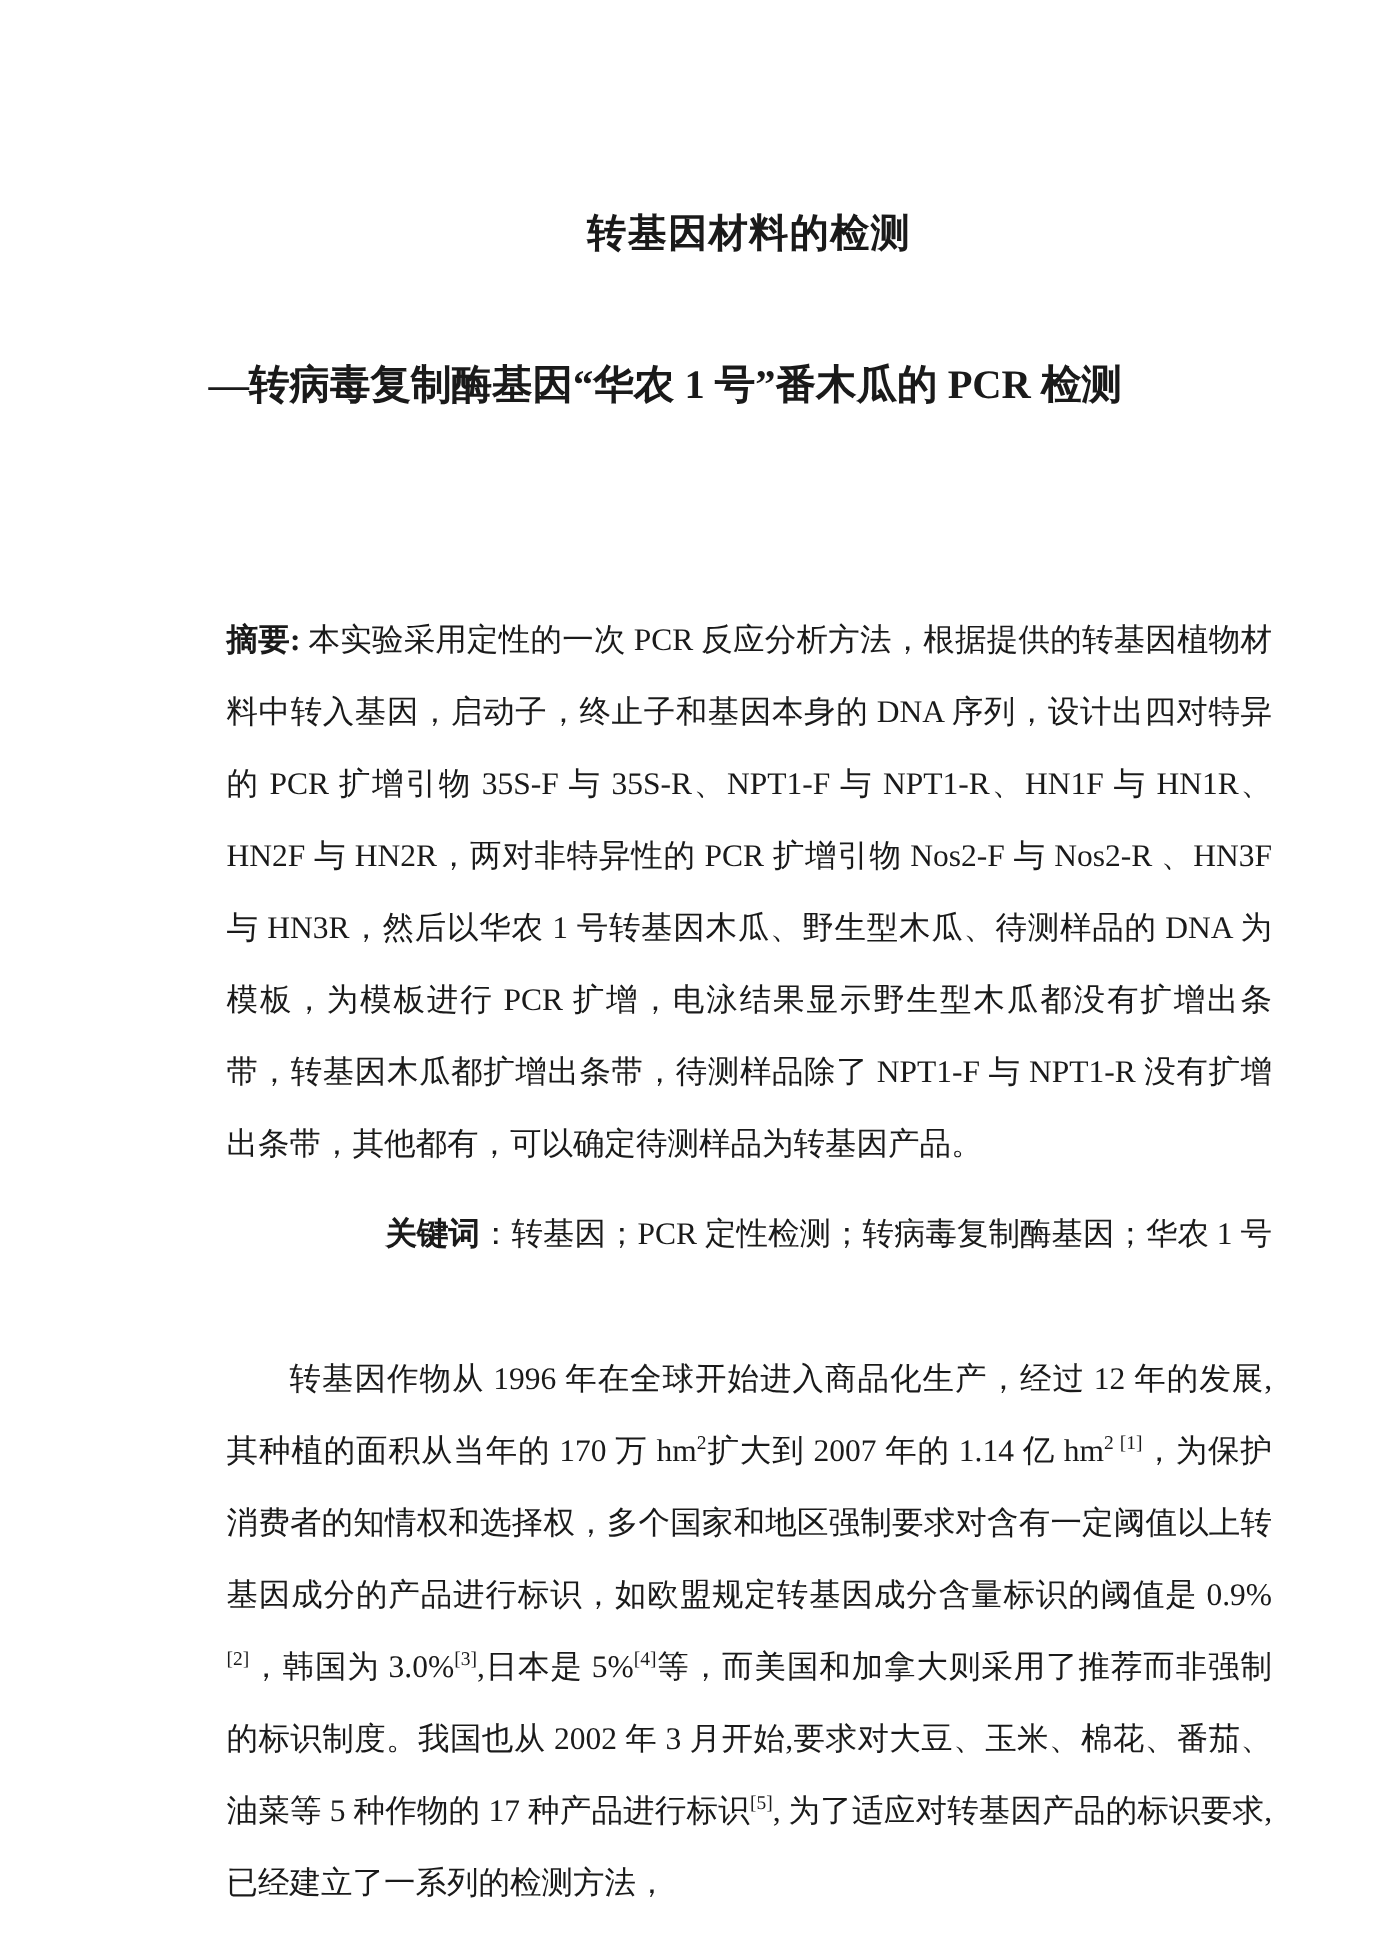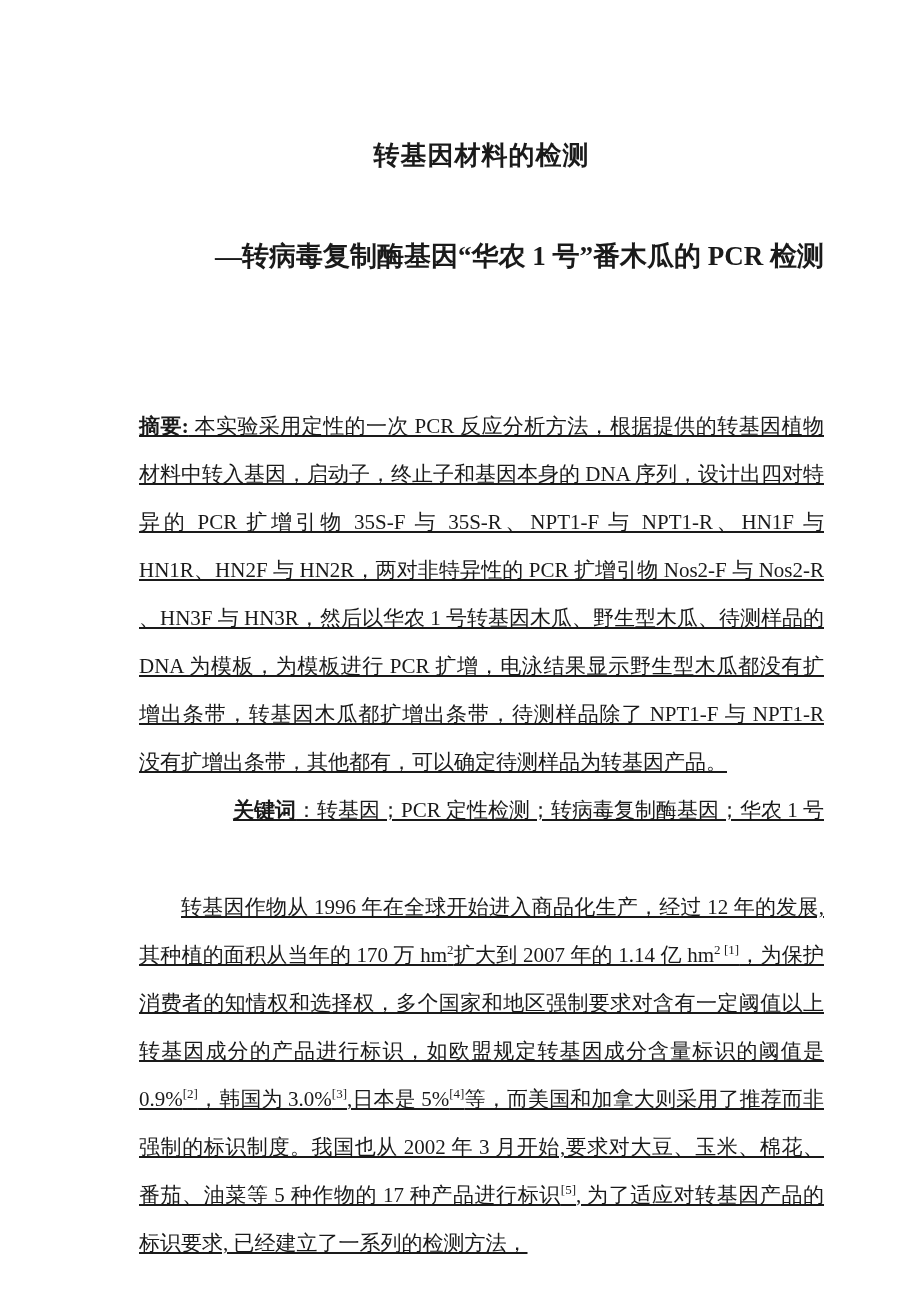--- a/index.html
+++ b/index.html
@@ -9,44 +9,43 @@
   }
   .page {
     position: relative;
     width: 920px;
     height: 1302px;
     margin: 0 auto;
     background: #ffffff;
     color: #1a1a1a;
     font-family: "Liberation Serif", "DejaVu Serif", serif;
     box-sizing: border-box;
-    padding: 138px 96px 0 139px;
+    padding: 138px 60px 0 139px;
     overflow: hidden;
   }
   .doc-title {
     margin: 0;
     font-size: 26px;
     font-weight: bold;
     line-height: 36px;
     text-align: center;
     letter-spacing: 1px;
   }
   .doc-subtitle {
     margin: 64px 0 0 0;
     font-size: 27px;
     font-weight: bold;
     line-height: 36px;
-    text-align: right;
+    text-align: left;
   }
   .para {
-    margin: 0;
+    margin: 12px;
     font-size: 21px;
     line-height: 48px;
     text-align: justify;
-    text-decoration: underline;
   }
   .para-abstract {
     margin-top: 128px;
   }
   .para-keywords {
     margin-top: 0;
     text-align: right;
   }
   .para-body {
     margin-top: 49px;

